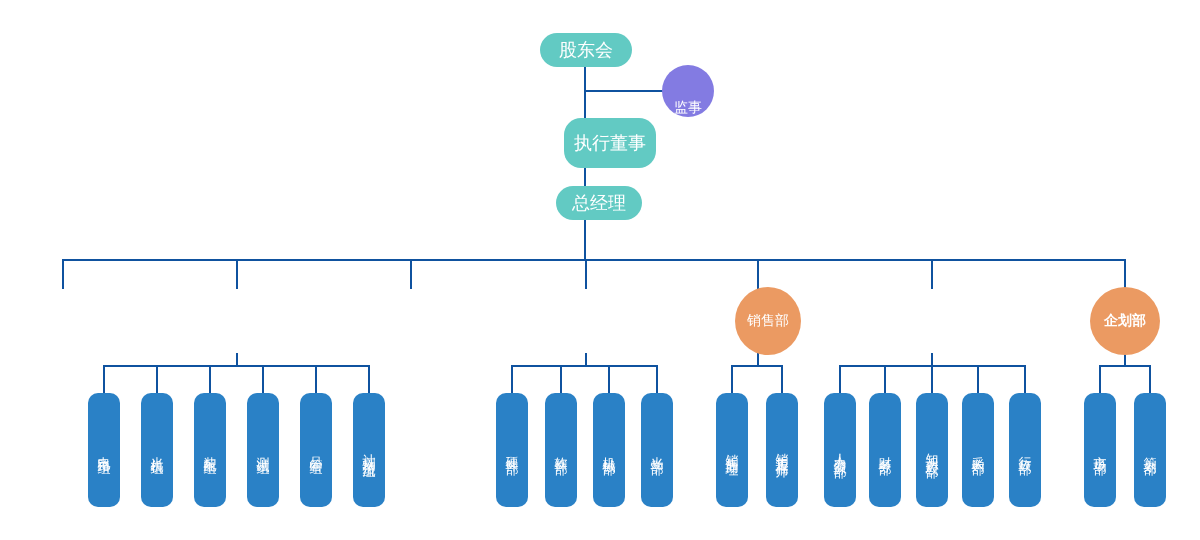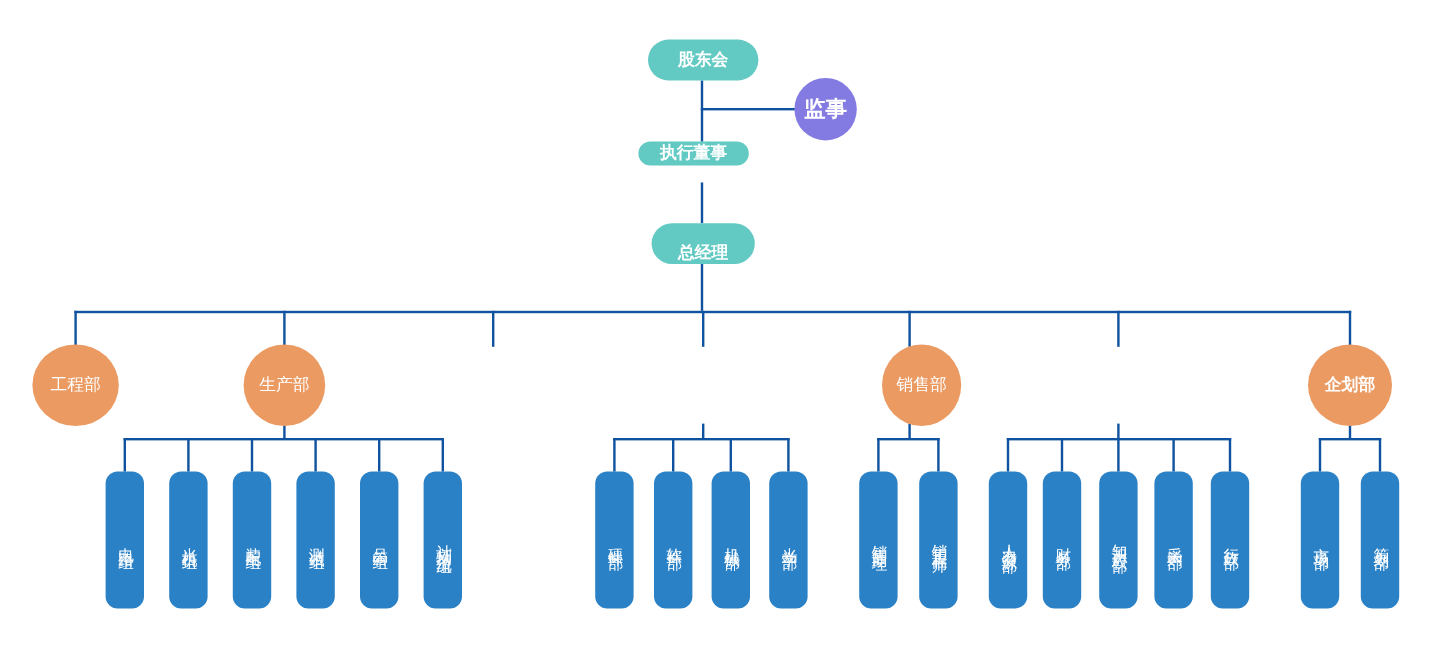--- a/index.html
+++ b/index.html
@@ -16,22 +16,22 @@
     position: absolute;
     display: flex;
     align-items: center;
     justify-content: center;
     color: var(--label, #ffffff);
     box-sizing: border-box;
     z-index: 2;
     cursor: default;
     white-space: nowrap;
   }
-  .stadium { border-radius: 17px; background: var(--teal, #62CAC3); font-size: 14px; font-weight: 700; }
-  .supervisor { border-radius: 50%; background: var(--purple, #837BE2); font-size: 18px; font-weight: 700; }
+  .stadium { border-radius: 17px; background: var(--teal, #62CAC3); font-size: 18px; font-weight: 400; }
+  .supervisor { border-radius: 50%; background: var(--purple, #837BE2); font-size: 14px; font-weight: 400; align-items: flex-end; }
   .dept { border-radius: 50%; background: var(--orange, #EB9A62); font-size: 14px; font-weight: 500; }
   .vbox { border-radius: 10px; background: var(--blue, #2A81C6); font-size: 13px; font-weight: 500; }
   .vbox .lbl {
     writing-mode: vertical-rl;
     text-orientation: upright;
     letter-spacing: 3px;
     line-height: 1;
     white-space: normal;
   }
 </style>
@@ -41,41 +41,35 @@
 <div class="stage" id="stage">
 
   <div class="node stadium" style="left:540px; top:33px; width:92px; height:34px;">
     <span class="lbl">股东会</span>
   </div>
 
   <div class="node supervisor" style="left:662px; top:65px; width:52px; height:52px;">
     <span class="lbl">监事</span>
   </div>
 
-  <div class="node stadium" style="left:532px; top:118px; width:92px; height:20px;align-items:center;">
+  <div class="node stadium" style="left:564px; top:118px; width:92px; height:50px;align-items:center;">
     <span class="lbl">执行董事</span>
   </div>
 
-  <div class="node stadium" style="left:543px; top:186px; width:86px; height:34px;align-items:flex-end;">
+  <div class="node stadium" style="left:556px; top:186px; width:86px; height:34px;">
     <span class="lbl">总经理</span>
   </div>
 
 <div class="cline" style="left: 584px; top: 67px; width: 2px; height: 51px;"></div>
     <div class="cline" style="left: 584px; top: 90px; width: 80px; height: 2px;"></div>
     <div class="cline" style="left: 584px; top: 152px; width: 2px; height: 34px;"></div>
     <div class="cline" style="left: 584px; top: 220px; width: 2px; height: 39px;"></div>
     <div class="cline" style="left: 62px; top: 259px; width: 1064px; height: 2px;"></div>
     <div class="cline" style="left: 62px; top: 259px; width: 2px; height: 30px;"></div>
-    <div class="node dept" style="left: 27px; top: 287px; width: 72px; height: 68px;">
-      <span class="lbl">工程部</span>
-    </div>
     <div class="cline" style="left: 236px; top: 259px; width: 2px; height: 30px;"></div>
-    <div class="node dept" style="left: 203px; top: 287px; width: 68px; height: 68px;">
-      <span class="lbl">生产部</span>
-    </div>
     <div class="cline" style="left: 236px; top: 353px; width: 2px; height: 12px;"></div>
     <div class="cline" style="left: 103px; top: 365px; width: 267px; height: 2px;"></div>
     <div class="cline" style="left: 103px; top: 365px; width: 2px; height: 28px;"></div>
     <div class="node vbox" style="left: 88px; top: 393px; width: 32px; height: 114px;">
       <span class="lbl">电路组</span>
     </div>
     <div class="cline" style="left: 156px; top: 365px; width: 2px; height: 28px;"></div>
     <div class="node vbox" style="left: 141px; top: 393px; width: 32px; height: 114px;">
       <span class="lbl">光机组</span>
     </div>

